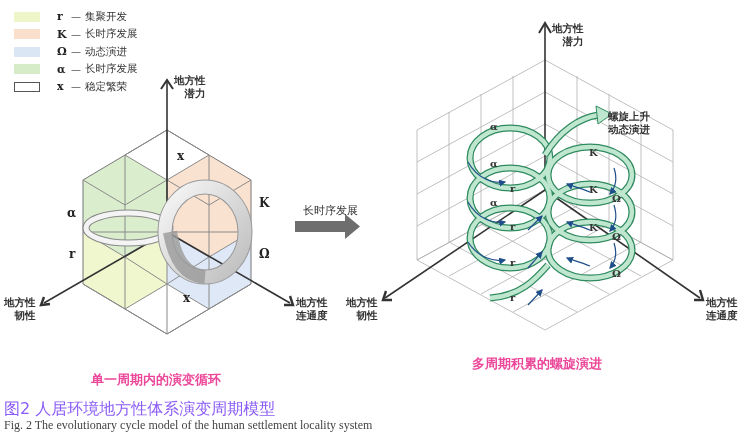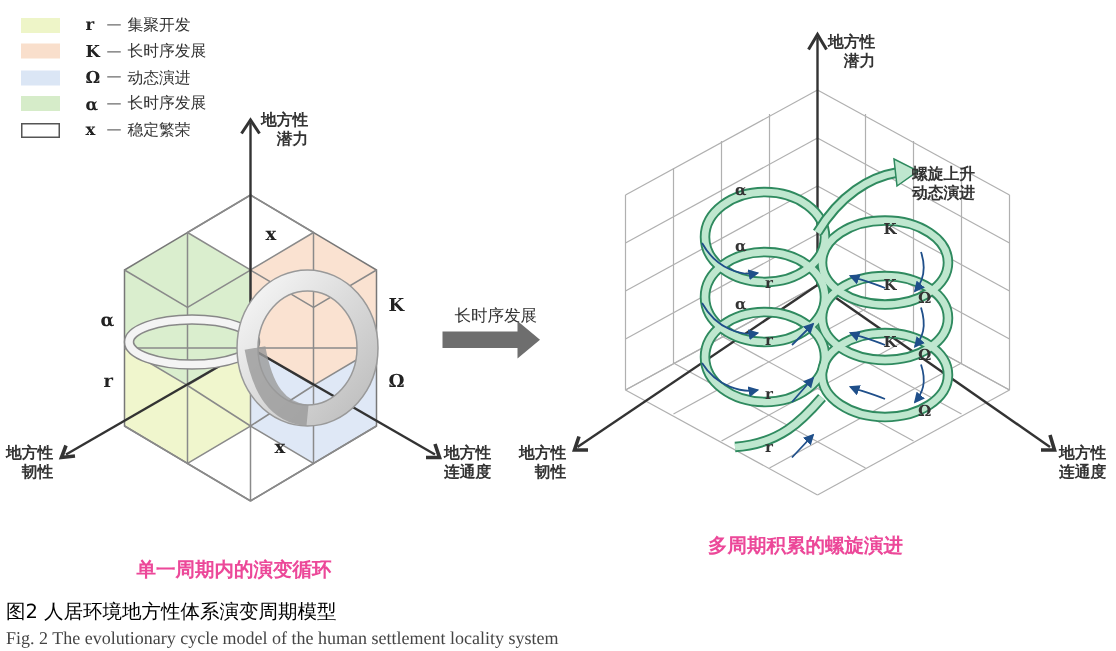--- a/index.html
+++ b/index.html
@@ -7,21 +7,21 @@
   .legend { position:absolute; left:14px; top:8px; }
   .legend-row { display:flex; align-items:center; height:17.5px; }
   .swatch { width:26px; height:10px; margin-right:17px; }
   .swatch.outline { border:1px solid #555; background:#fff; width:24px; height:8px; }
   .sym { font-family:"DejaVu Serif", serif; font-weight:bold; font-size:11px; width:12px; color:#222; }
   .dash { font-size:10px; color:#555; margin:0 4px 0 2px; }
   .lbl { font-size:10.5px; color:#333; }
   svg { position:absolute; left:0; top:0; }
   .axis-label { position:absolute; font-size:10.5px; font-weight:bold; color:#333; line-height:13px; text-align:right; }
   .panel-title { position:absolute; font-size:13px; font-weight:bold; color:#ec4899; }
-  .caption-cn { position:absolute; left:4px; top:399px; font-size:13px; color:#000000;text-align:right; }
+  .caption-cn { position:absolute; left:4px; top:399px; font-size:16px; color:#8b5cf6;text-align:right; }
   .caption-en { position:absolute; left:4px; top:418px; font-size:12px; color:#444; font-family:Liberation Serif, serif; }
   .arrow-label { position:absolute; left:303px; top:203px; font-size:11px; font-weight:normal; color:#333; }
   .spiral-label { position:absolute; left:608px; top:110px; font-size:10.5px; font-weight:bold; color:#333; line-height:13px; }
   .glyph { font-family:"DejaVu Serif", serif; font-weight:bold; }
 </style>
 </head>
 <body>
 
 <div class="legend">
   <div class="legend-row">

